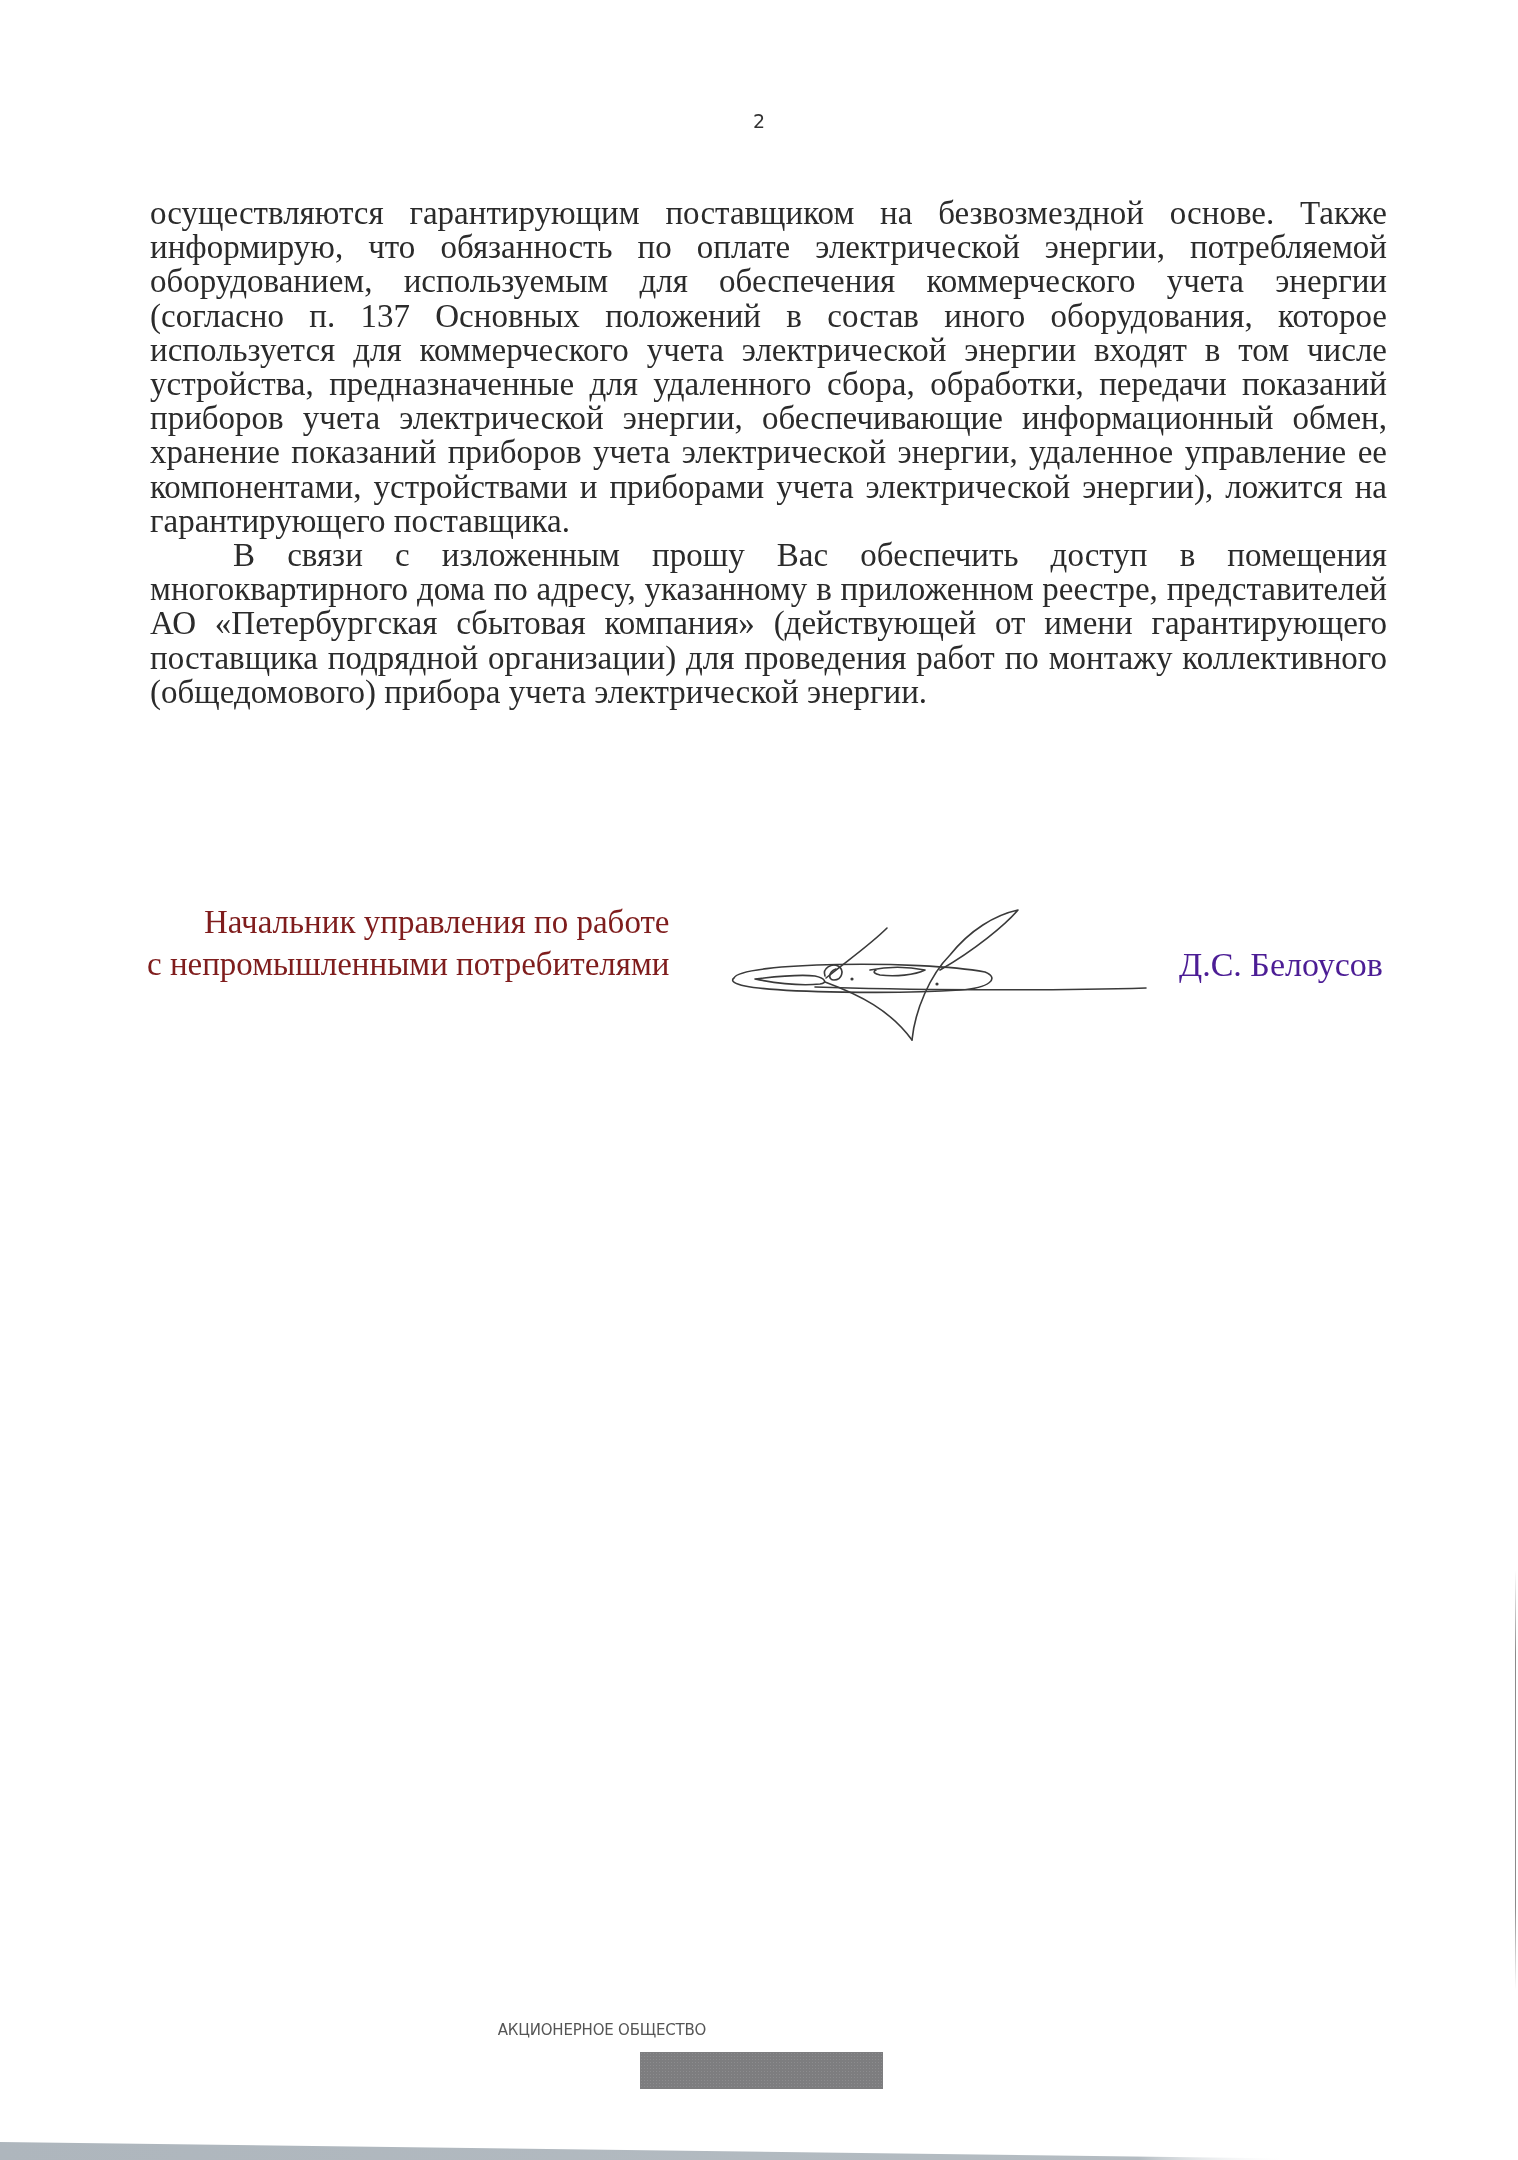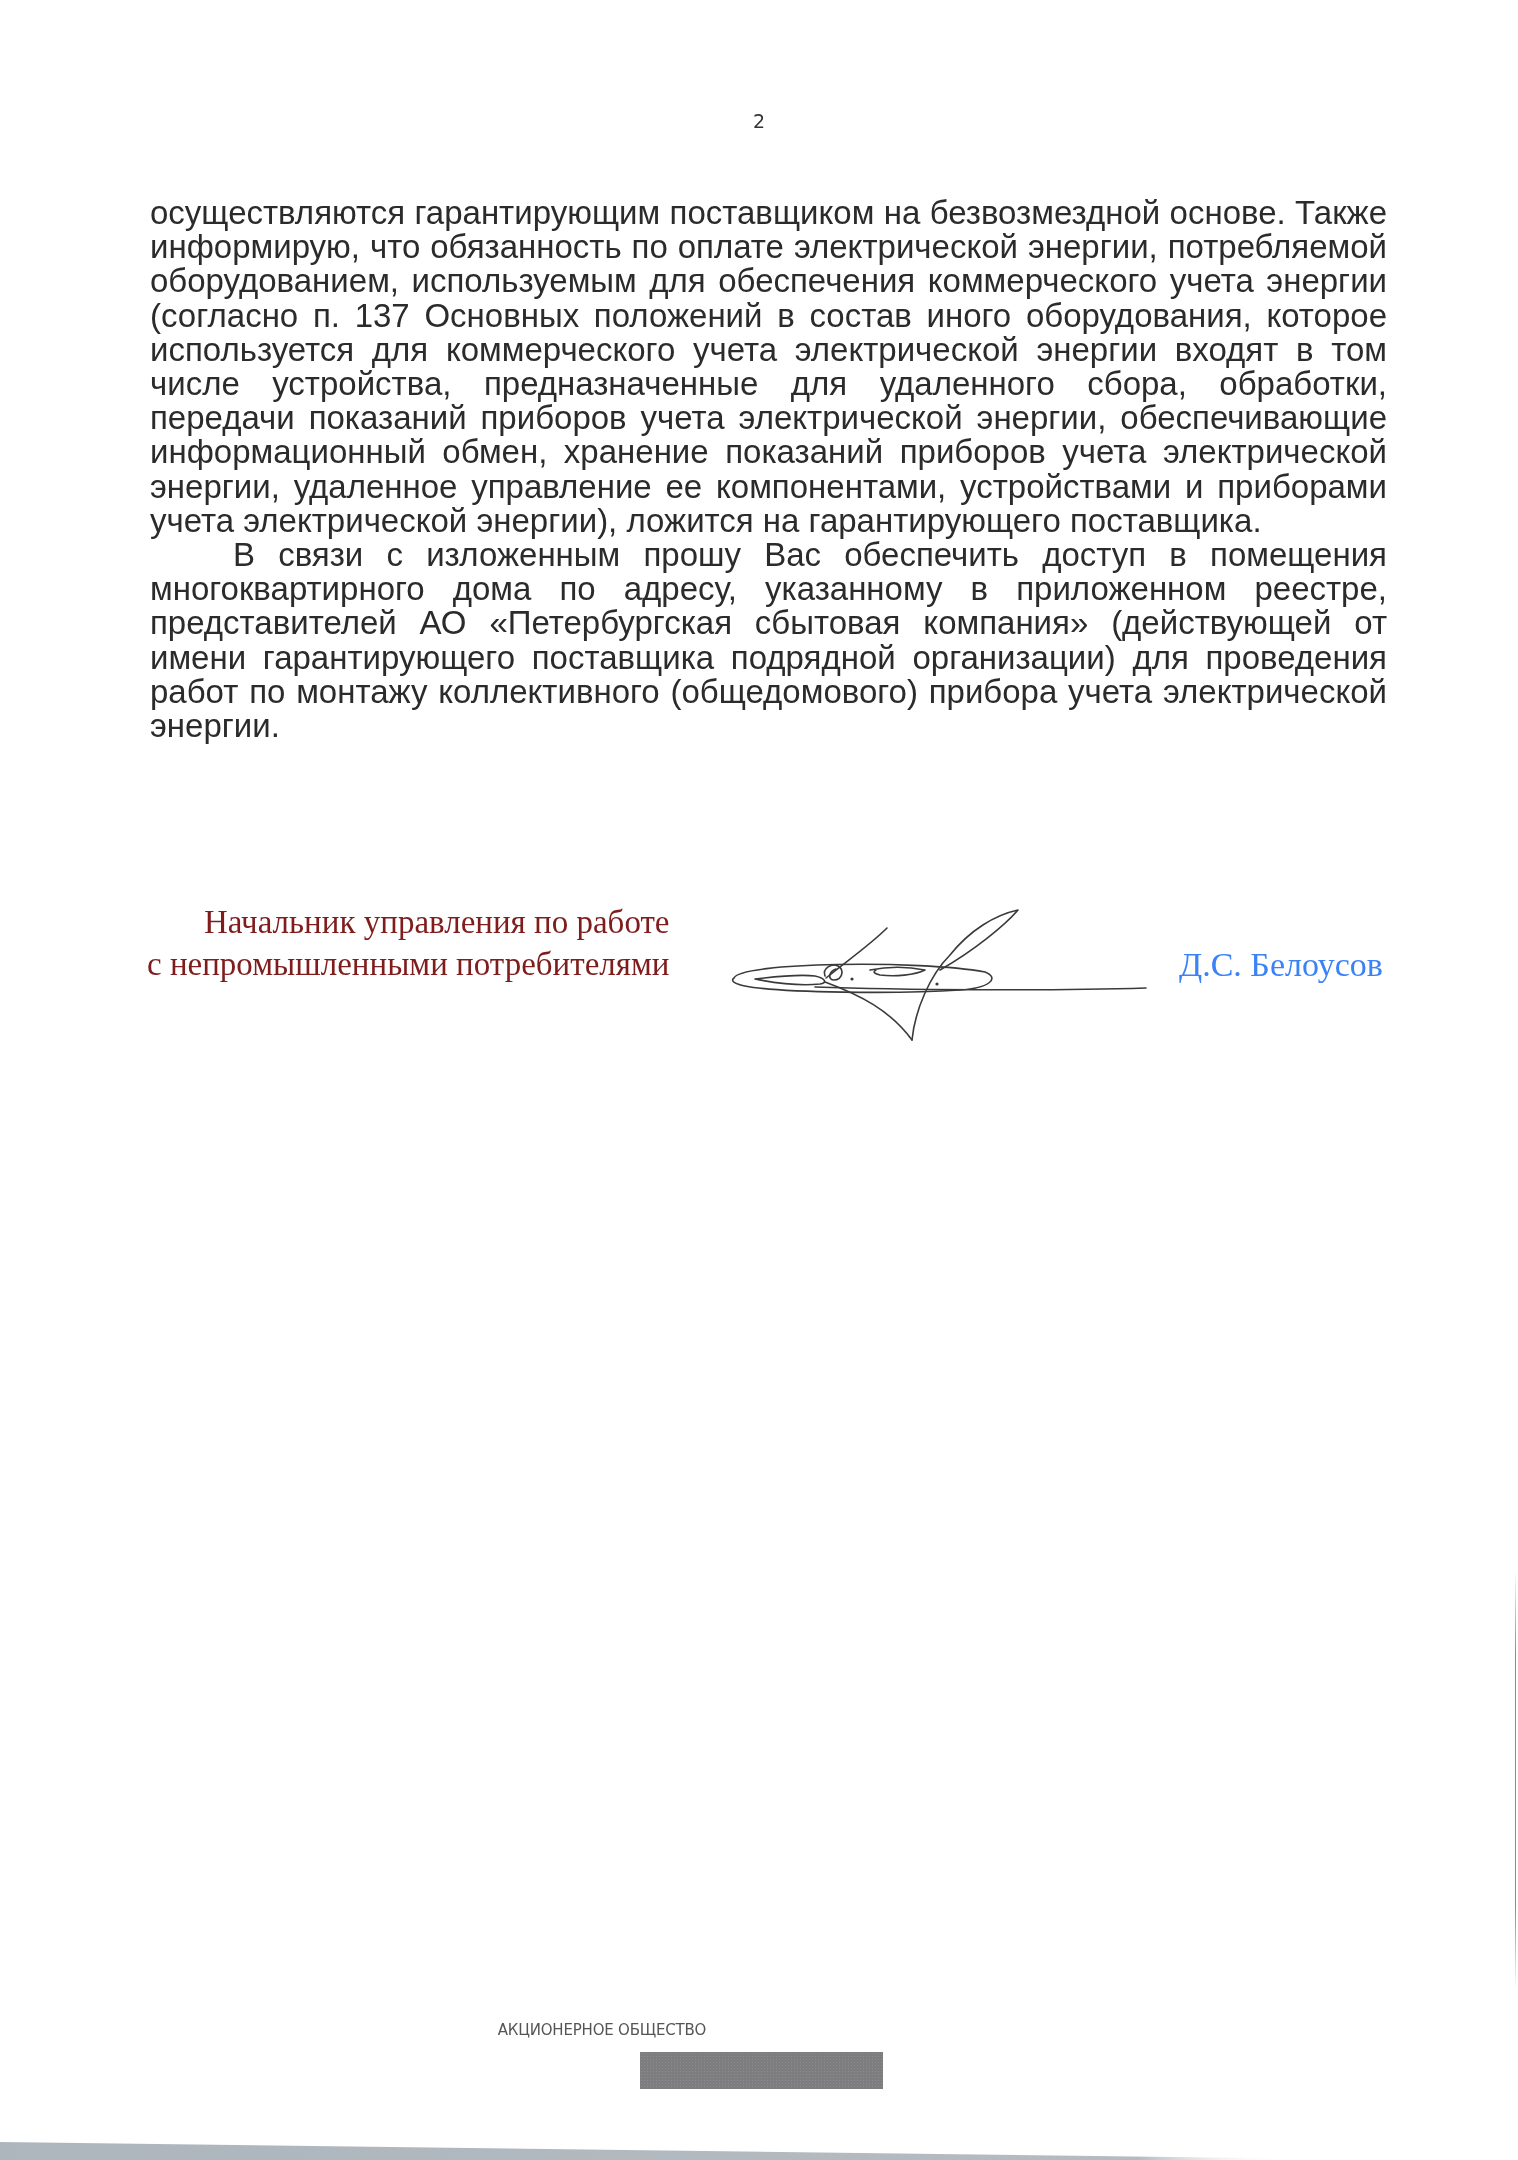--- a/index.html
+++ b/index.html
@@ -8,40 +8,40 @@
       background: #ffffff;
       color: #2a2a2a;
     }
     .page-number {
       position: absolute; left: 0; width: 1518px; top: 110px;
       text-align: center;
       font-family: "DejaVu Sans", sans-serif; font-size: 19px; color: #333;
     }
     .body-text {
       position: absolute; left: 150px; width: 1237px; top: 196px;
-      font-family: Liberation Sans, sans-serif;
+      font-family: Liberation Serif, serif;
       font-size: 33px; line-height: 34.2px;
       text-align: justify;
       color: #2b2b2b;
     }
     .body-text p { margin: 0; }
     .body-text p.indent { text-indent: 83px; }
     .sign-title {
       position: absolute; left: 147px; top: 901px;
       font-family: "Liberation Serif", serif;
       font-size: 33px; line-height: 42px; color: #7f1d1d; text-align: right;
     }
     .sign-title div { white-space: nowrap; }
     .signature {
       position: absolute; left: 720px; top: 900px; width: 440px; height: 150px;
     }
     .signer-name {
       position: absolute; left: 1179px; top: 944px;
       font-family: "Liberation Serif", serif;
-      font-size: 34px; line-height: 42px; color: #3b82f6; white-space: nowrap;
+      font-size: 34px; line-height: 42px; color: #4c1d95; white-space: nowrap;
     }
     .footer-org {
       position: absolute; left: 0; width: 1204px; top: 2021px;
       text-align: center;
       font-family: "DejaVu Sans", sans-serif; font-size: 15px; color: #555;
       letter-spacing: -0.2px;
     }
     .footer-bar {
       position: absolute; left: 640px; top: 2052px; width: 243px; height: 37px;
       background: #7d7d7f;

